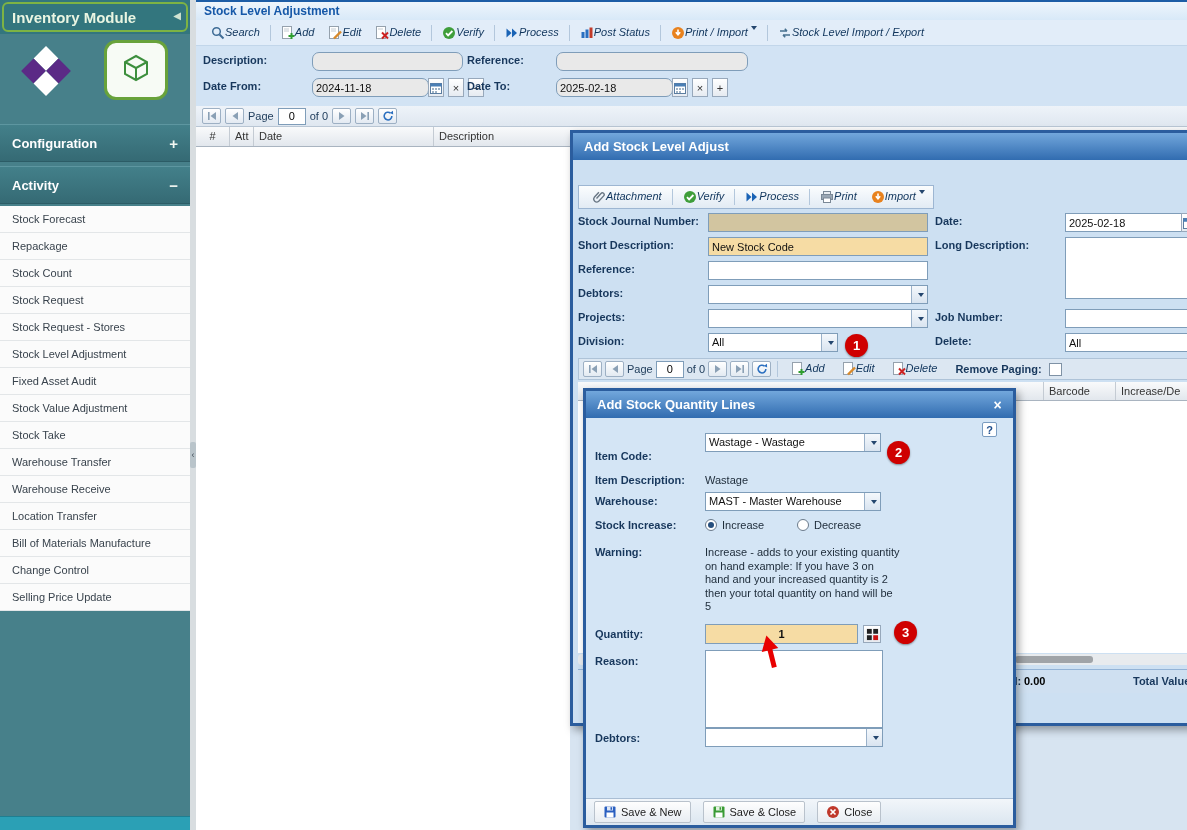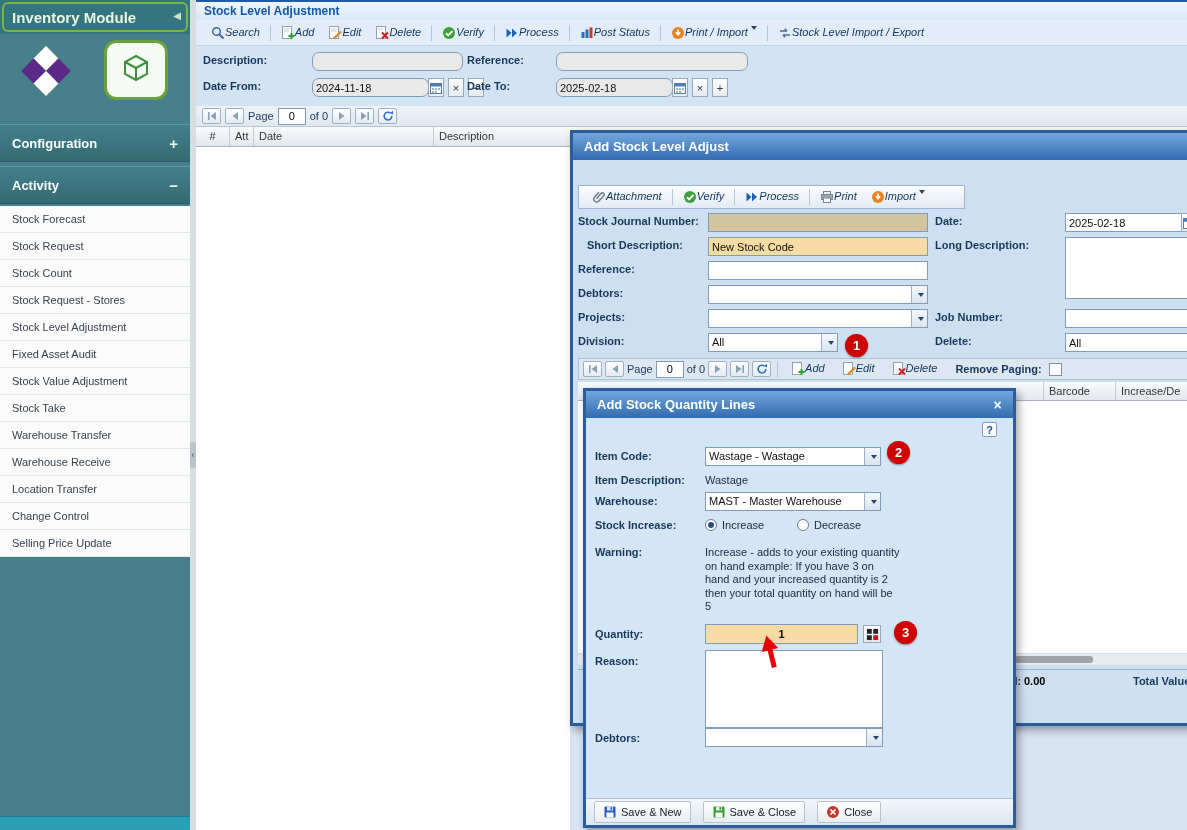--- a/index.html
+++ b/index.html
@@ -303,47 +303,49 @@
     <div class="sb-sec" style="top:124px">
       <span>Configuration</span>
       <span class="sb-toggle">+</span>
     </div>
     <div class="sb-sec" style="top:166px">
       <span>Activity</span>
       <span class="sb-toggle">−</span>
     </div>
     <div class="sb-menu">
       <div class="sb-item">Stock Forecast</div>
+      <div class="sb-item">Repackage</div>
+      <div class="sb-item">Stock Count</div>
       <div class="sb-item">Stock Request</div>
-      <div class="sb-item">Stock Count</div>
       <div class="sb-item">Stock Request - Stores</div>
       <div class="sb-item">Stock Level Adjustment</div>
       <div class="sb-item">Fixed Asset Audit</div>
       <div class="sb-item">Stock Value Adjustment</div>
       <div class="sb-item">Stock Take</div>
       <div class="sb-item">Warehouse Transfer</div>
       <div class="sb-item">Warehouse Receive</div>
       <div class="sb-item">Location Transfer</div>
+      <div class="sb-item">Bill of Materials Manufacture</div>
       <div class="sb-item">Change Control</div>
       <div class="sb-item">Selling Price Update</div>
     </div>
     <div class="sb-bottom"></div>
   </div>
   <div id="splitter">
     <div class="split-handle">‹</div>
   </div>
 
   <div id="mdi-bg"></div>
 
   <div id="dlg1" class="dlg">
     <div class="dtitle">
       <span>Add Stock Level Adjust</span>
     </div>
 
-    <div class="dlgtb" style="left:5px;top:52px;width:387px">
+    <div class="dlgtb" style="left:5px;top:52px;width:356px">
       <div class="tbtn">
         <svg class="ic" viewBox="0 0 14 14">
             <path d="M4.5 8.5l4.5-5a1.8 1.8 0 0 1 2.7 2.4l-5 5.4a3 3 0 0 1-4.4-4l4.6-5" fill="none" stroke="#6a7885" stroke-width="1.4"></path>
           </svg>
         <span>Attachment</span>
       </div>
       <div class="tsep"></div>
       <div class="tbtn">
         <svg class="ic" viewBox="0 0 14 14">
             <circle cx="7" cy="7" r="6" fill="#3f9e3a"></circle>
@@ -373,21 +375,21 @@
             <circle cx="7" cy="7" r="6" fill="#e8821e"></circle>
             <path d="M7 3.5v5M4.8 6.3L7 8.8l2.2-2.5" stroke="#fff" stroke-width="1.6" fill="none"></path>
           </svg>
         <span>Import</span>
         <span class="car"></span>
       </div>
     </div>
 
     <div class="lbl" style="left:5px;top:82px">Stock Journal Number:</div>
     <input class="inp dis" style="left: 135px; top: 80px; width: 220px;" value="">
-    <div class="lbl" style="left:14px;top:106px">Short Description:</div>
+    <div class="lbl" style="left:5px;top:106px">Short Description:</div>
     <input class="inp tan" style="left: 135px; top: 104px; width: 220px;" value="New Stock Code">
     <div class="lbl" style="left:5px;top:130px">Reference:</div>
     <input class="inp" style="left: 135px; top: 128px; width: 220px;" value="">
     <div class="lbl" style="left:5px;top:154px">Debtors:</div>
     <div class="ddl" style="left:135px;top:152px;width:220px">
       <div class="val"></div>
       <div class="btn">
           <span class="car"></span>
         </div>
     </div>
@@ -503,21 +505,21 @@
   </div>
 
   <div id="dlg2" class="dlg">
     <div class="dtitle">
       <span>Add Stock Quantity Lines</span>
       <span class="xbtn">×</span>
     </div>
     <div class="helpbtn" style="left:396px;top:31px">?</div>
 
     <div class="lbl" style="left:9px;top:59px">Item Code:</div>
-    <div class="ddl" style="left:119px;top:56px;width:176px">
+    <div class="ddl" style="left:119px;top:42px;width:176px">
       <div class="val">Wastage - Wastage</div>
       <div class="btn">
           <span class="car"></span>
         </div>
     </div>
 
     <div class="lbl" style="left:9px;top:83px">Item Description:</div>
     <div style="position:absolute;left:119px;top:83px;color:#1c2a38">Wastage</div>
 
     <div class="lbl" style="left:9px;top:104px">Warehouse:</div>

